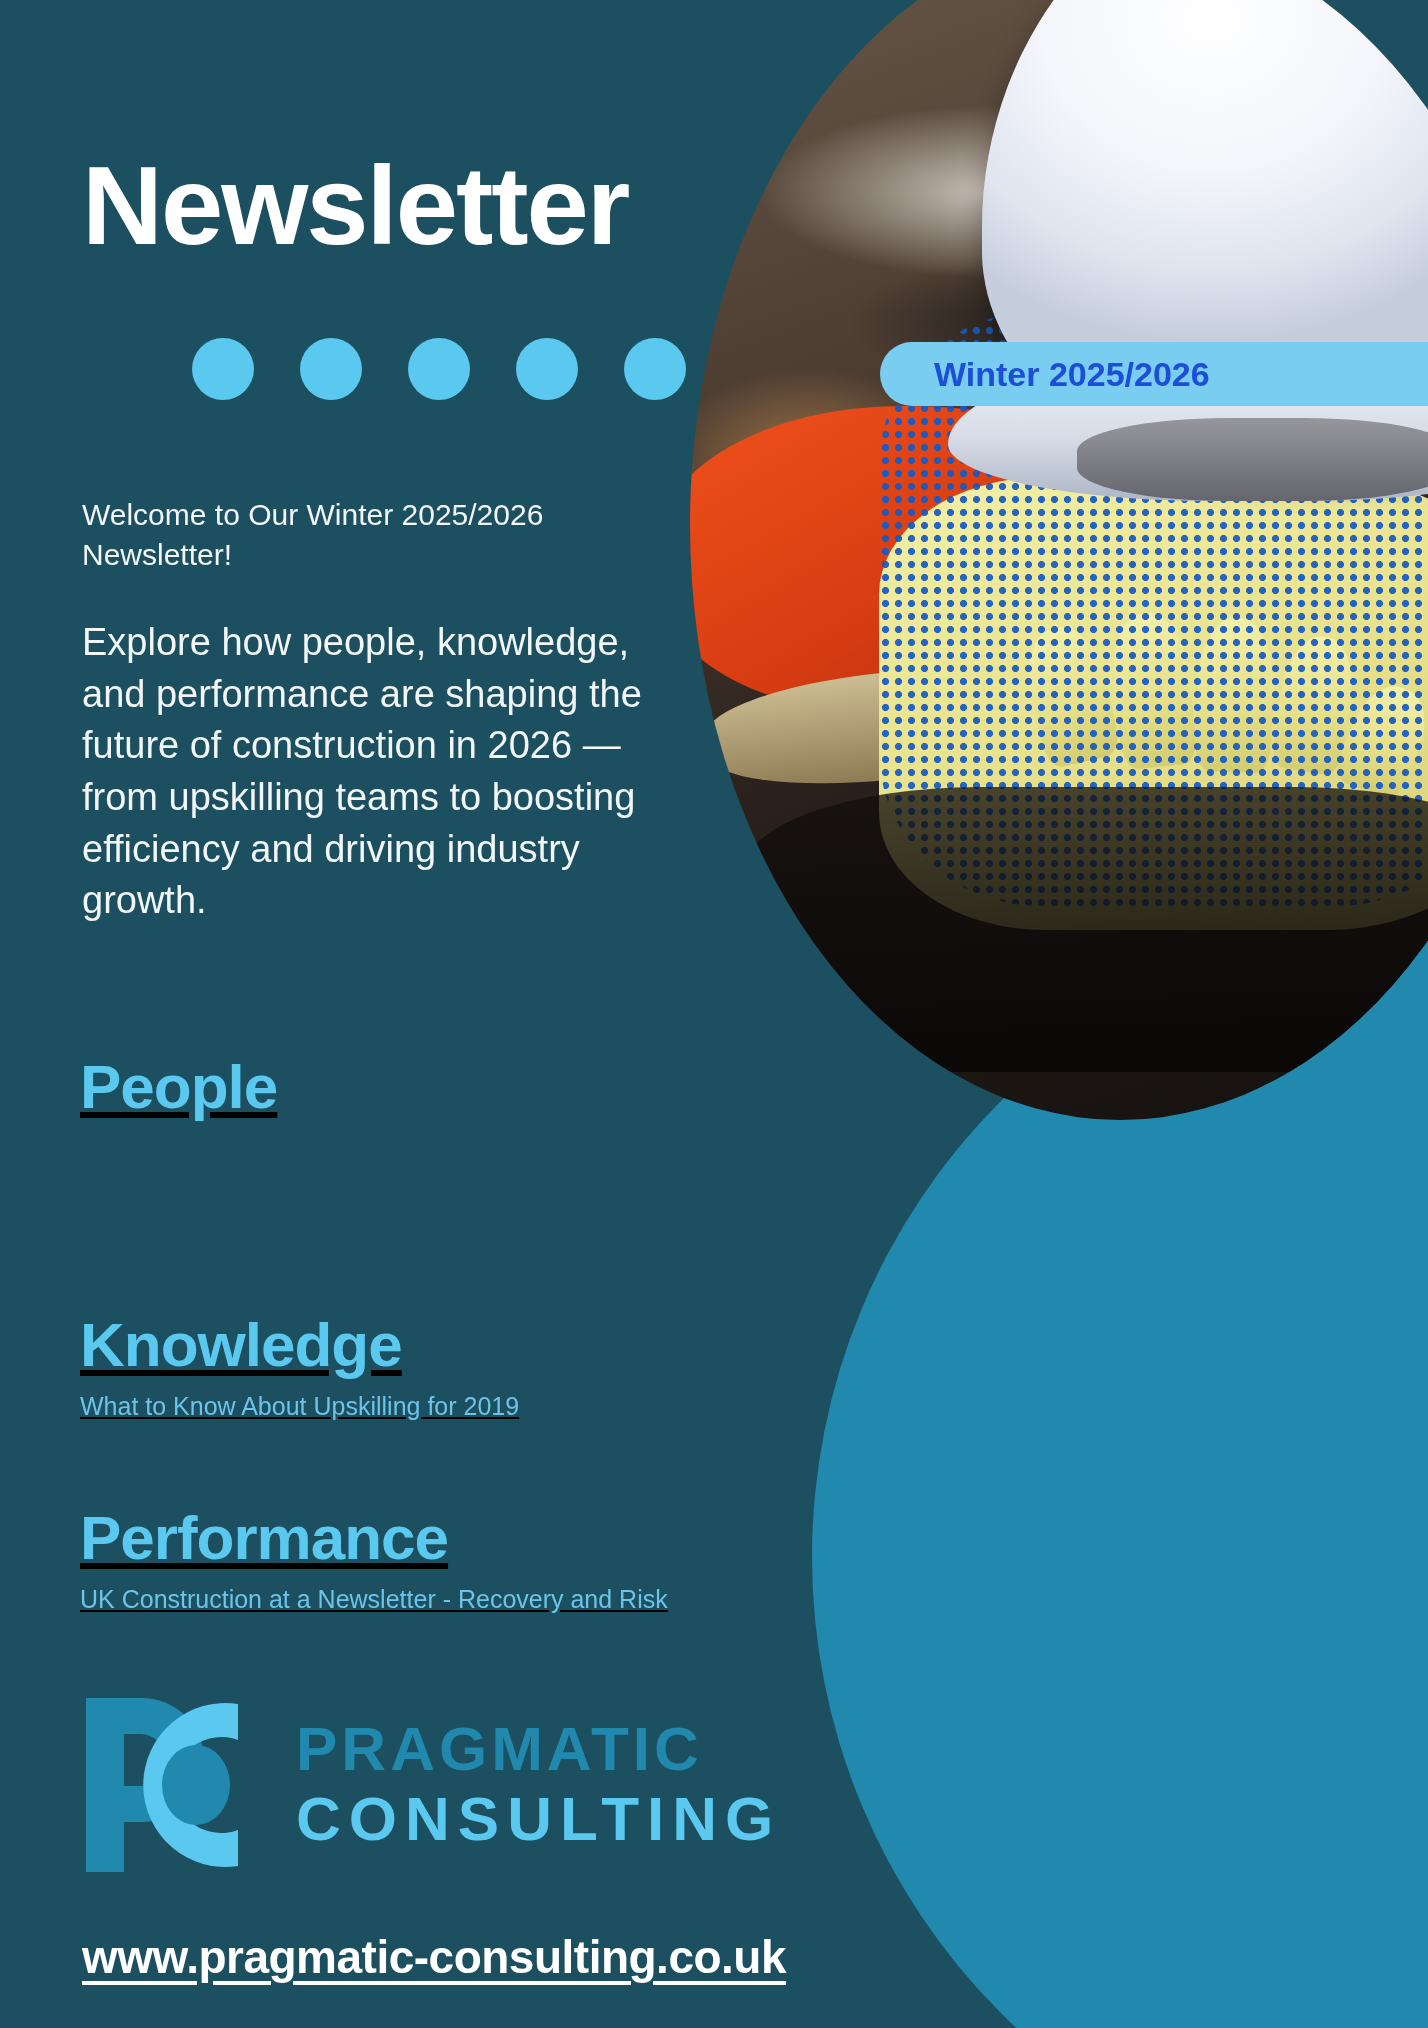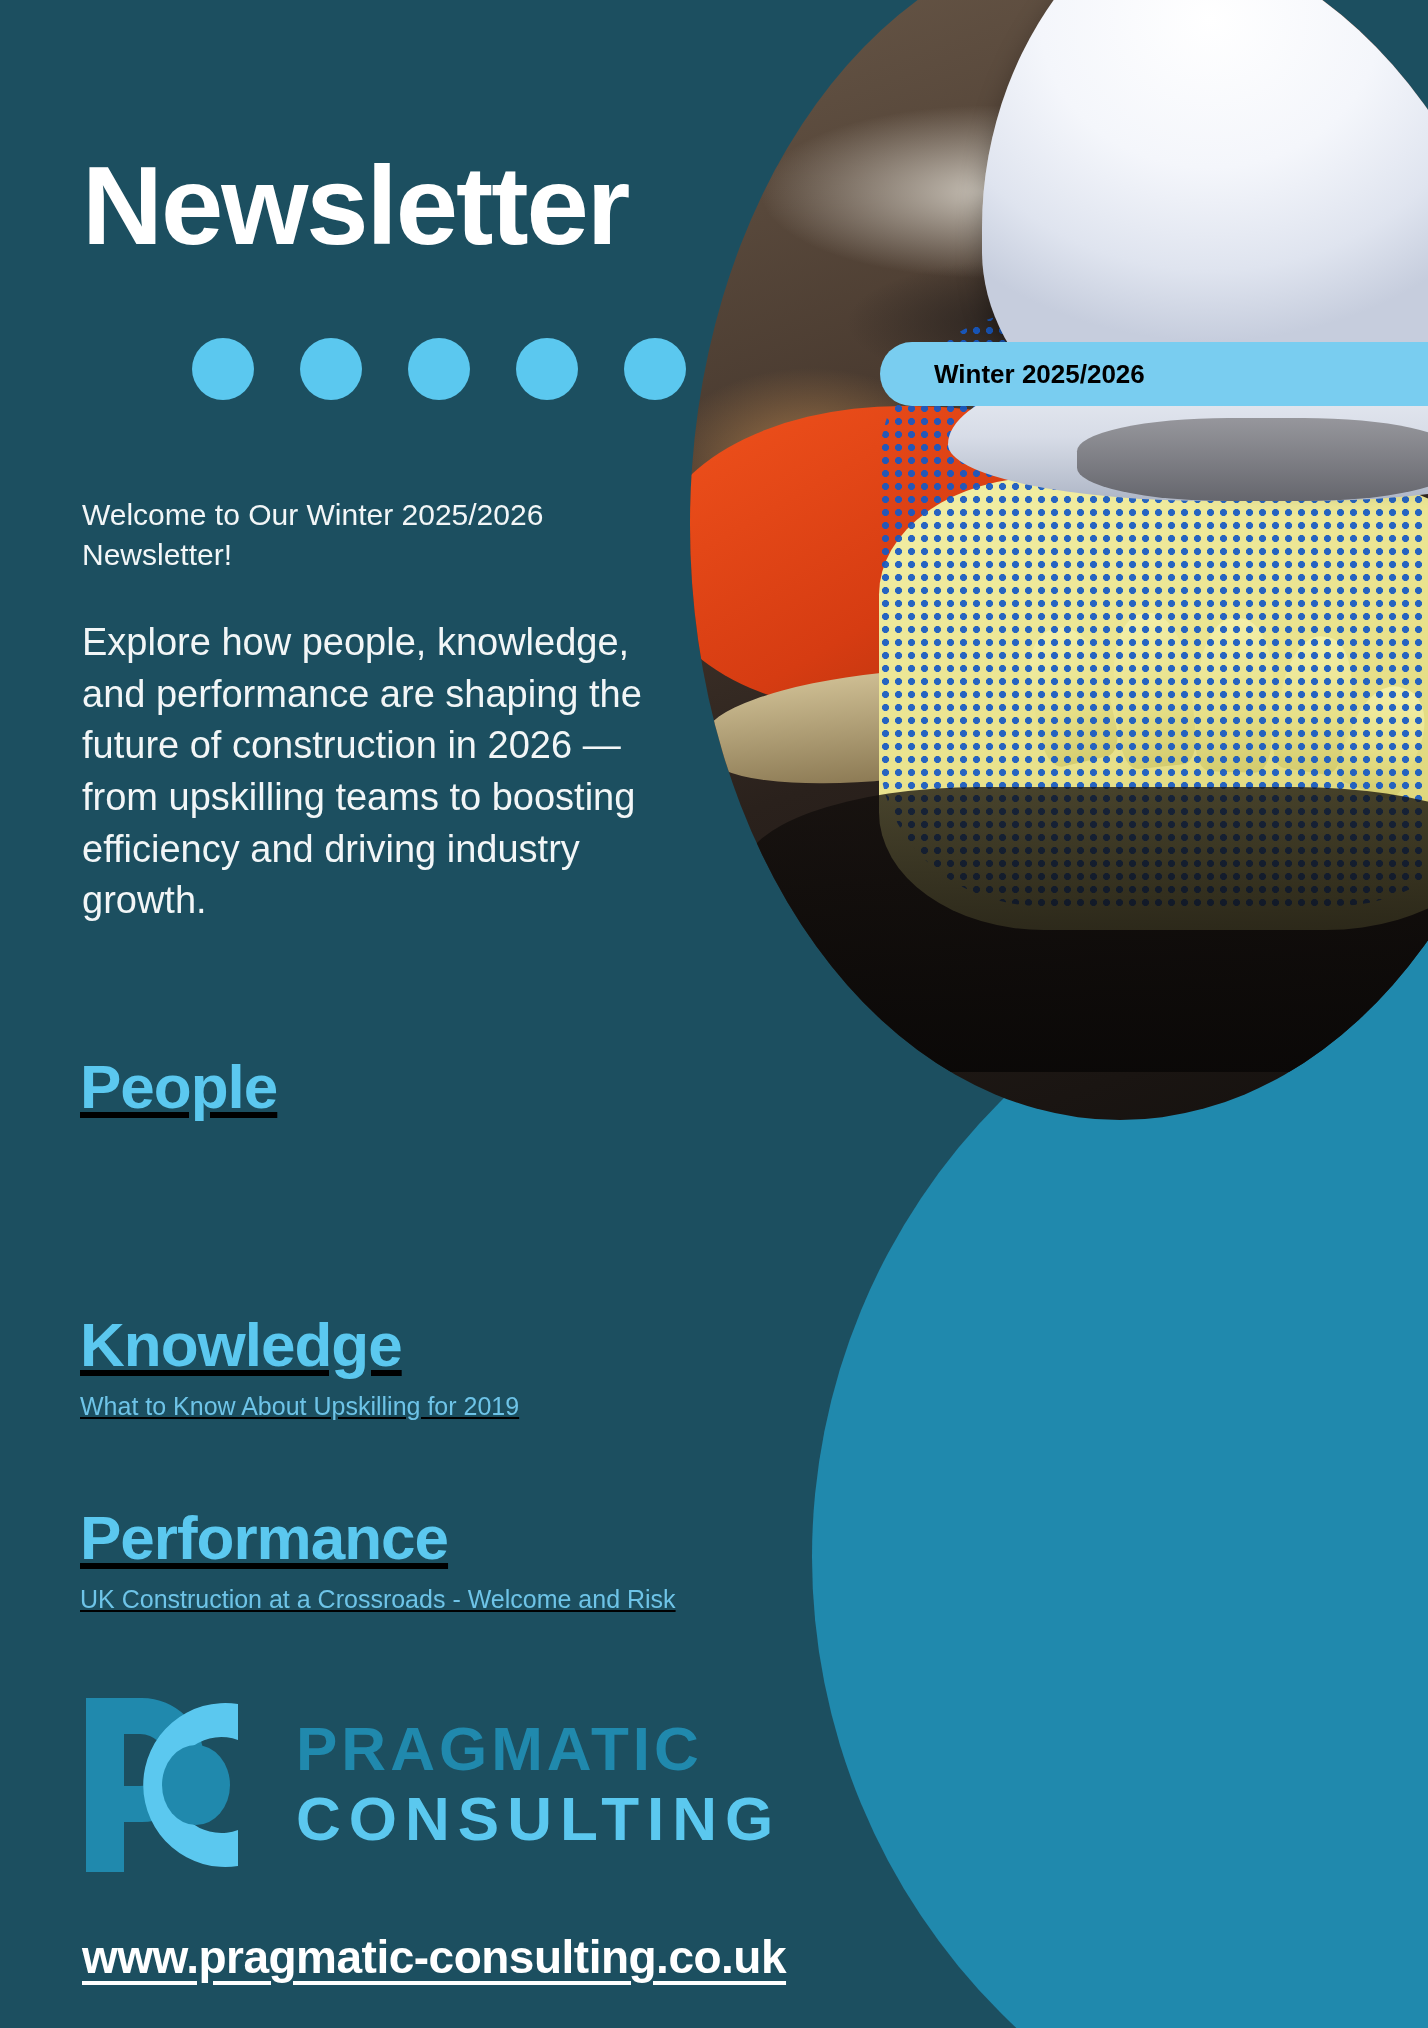--- a/index.html
+++ b/index.html
@@ -158,22 +158,22 @@
   .badge{
     position:absolute;
     left:880px;top:342px;
     width:560px;height:64px;
     background:#79cdf0;
     border-radius:32px 0 0 32px;
     display:flex;align-items:center;
     z-index:7;
   }
   .badge-text{
-    color:#000000;
-    font-size:26px;
+    color:#1d4ed8;
+    font-size:34px;
     font-weight:bold;
     margin-left:54px;
     white-space:nowrap;
   }
 
   .welcome{
     position:absolute;
     left:82px;top:495px;
     width:600px;
     color:#f2f6f7;
@@ -302,21 +302,21 @@
       <div class="sec-title">People</div>
     </div>
 
     <div class="section sec-knowledge">
       <div class="sec-title">Knowledge</div>
       <div class="sec-sub">What to Know About Upskilling for 2019</div>
     </div>
 
     <div class="section sec-performance">
       <div class="sec-title">Performance</div>
-      <div class="sec-sub">UK Construction at a Crossroads - Welcome and Risk</div>
+      <div class="sec-sub">UK Construction at a Newsletter - Recovery and Risk</div>
     </div>
 
     <div class="logo">
       <svg width="200" height="190" viewBox="0 0 200 190">
 
         <path d="M8 8 H64 A62 62 0 0 1 64 132 H46 V182 H8 Z" fill="#2089ad"></path>
         <path d="M46 44 H62 A26 26 0 0 1 62 96 H46 Z" fill="#1c4f60"></path>
 
         <path d="M160 14 A82 82 0 1 0 160 176 V140 A48 48 0 1 1 160 50 Z" fill="#5bc8ef"></path>
 

